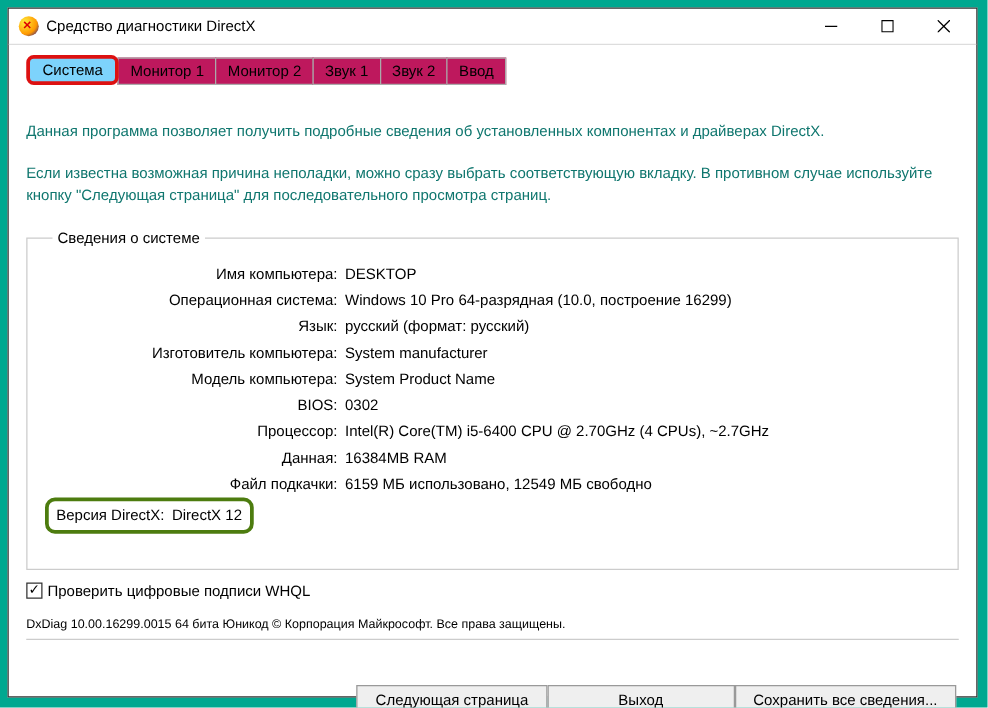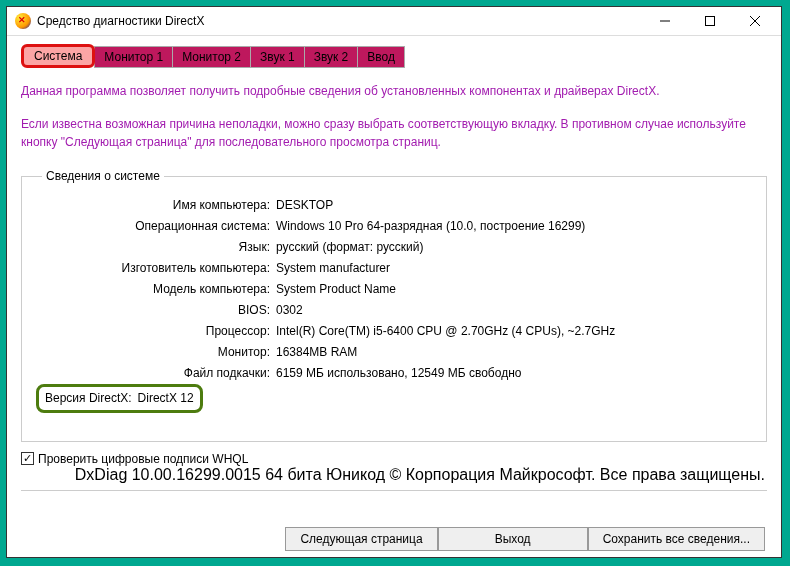--- a/index.html
+++ b/index.html
@@ -73,28 +73,28 @@
 }
 .tab.active {
   border-bottom: 1px solid #fff;
   z-index: 3;
 }
 .tab.highlight {
   border: 3px solid #d11;
   border-radius: 6px;
   padding: 2px 10px;
   z-index: 5;
-  background: #fca5a5;
+  background: #7dd3fc;
   margin-top: 48px;
 }
 .intro {
-  margin-top: 14px;
+  margin-top: 28px;
   font-size: 12px;
   line-height: 1.55;
-  color: #a21caf;
+  color: #0f766e;
 }
 .intro p { margin-bottom: 14px; }
 .group {
   margin-top: 10px;
   border: 1px solid #ccc;
   padding: 12px 14px 28px 14px;
   position: relative;
   flex-shrink: 0;
 }
 .group-title {
@@ -137,22 +137,23 @@
 }
 .checkbox {
   width: 13px; height: 13px;
   border: 1px solid #333;
   display: inline-flex;
   align-items: center; justify-content: center;
   font-size: 11px;
   line-height: 1;
 }
 .footer-note {
-  text-align: right;
-  font-size: 16px;
+  margin-top: 14px;
+  text-align: left;
+  font-size: 10px;
   padding-right: 2px;
 }
 .hr {
   border: none;
   border-top: 1px solid #ccc;
   margin: 6px 0 8px 0;
 }
 .buttons {
   display: flex;
   justify-content: flex-end;
@@ -238,21 +239,21 @@
         </div>
         <div class="row">
           <span class="label">BIOS:</span>
           <span class="value">0302</span>
         </div>
         <div class="row">
           <span class="label">Процессор:</span>
           <span class="value">Intel(R) Core(TM) i5-6400 CPU @ 2.70GHz (4 CPUs), ~2.7GHz</span>
         </div>
         <div class="row">
-          <span class="label">Монитор:</span>
+          <span class="label">Данная:</span>
           <span class="value">16384MB RAM</span>
         </div>
         <div class="row">
           <span class="label">Файл подкачки:</span>
           <span class="value">6159 МБ использовано, 12549 МБ свободно</span>
         </div>
         <div class="row">
           <span class="dx-highlight">
             <span class="label" style="width:auto;padding-right:6px">Версия DirectX:</span>
             <span class="value">DirectX 12</span>

